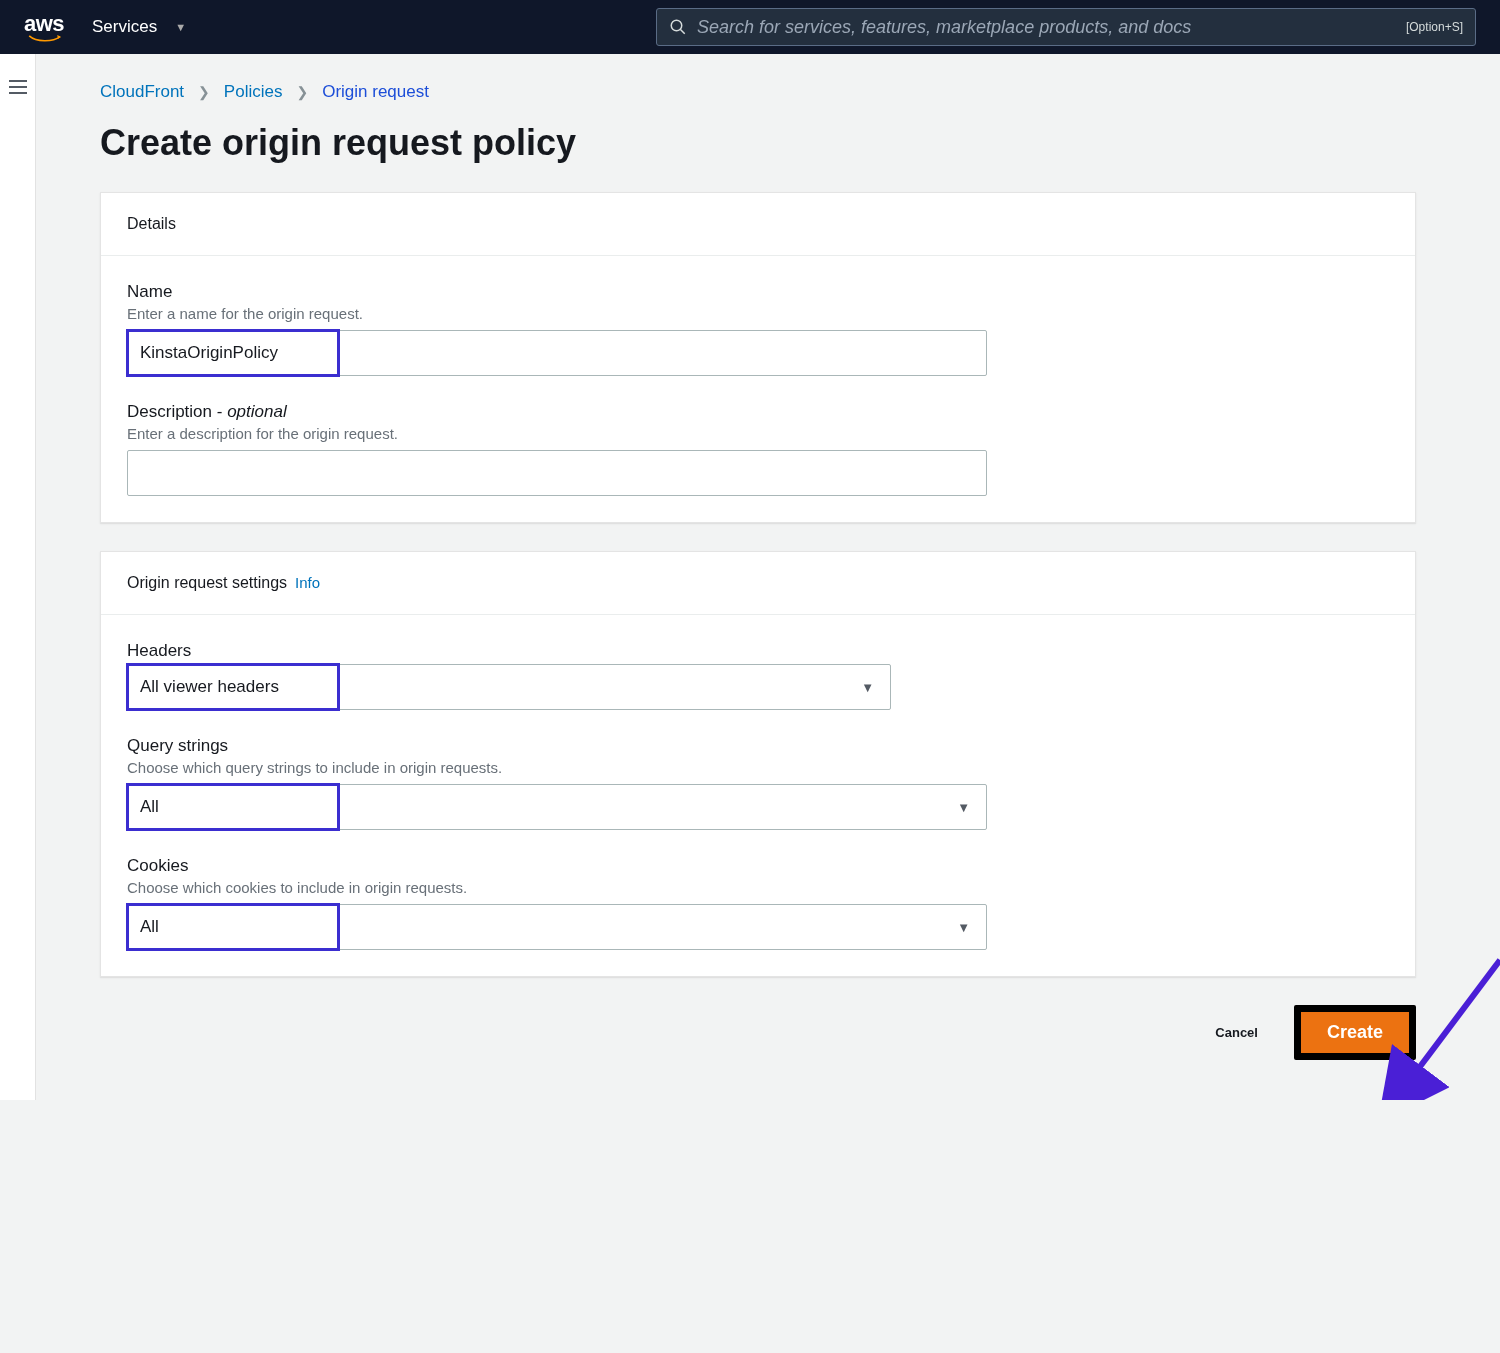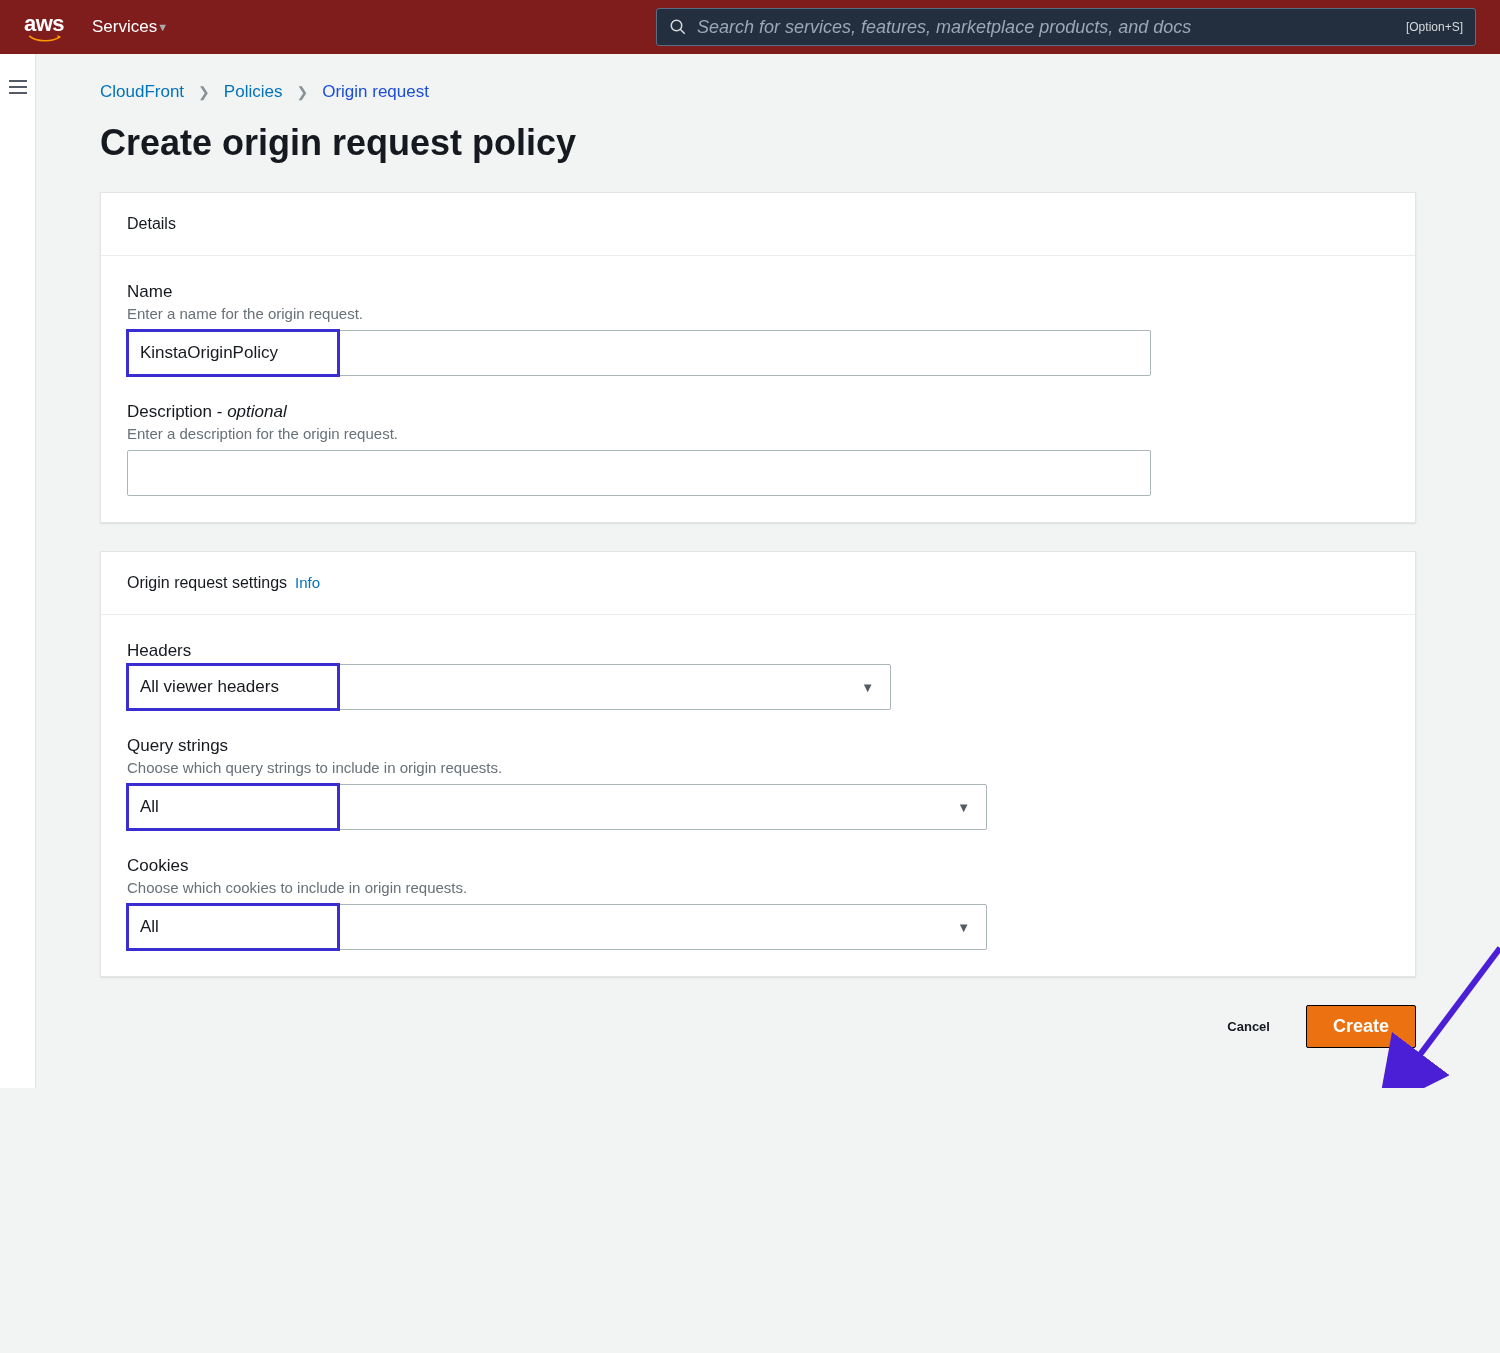--- a/index.html
+++ b/index.html
@@ -1,29 +1,29 @@
 <!DOCTYPE html>
 <html><head>
 <meta charset="utf-8">
 <style>
 * { box-sizing: border-box; margin: 0; padding: 0; }
 body { font-family: "Amazon Ember", "Helvetica Neue", Arial, sans-serif; background: #f2f3f3; color: #16191f; }
 
 .topnav {
-  background: #7f1d1d;
+  background: #0f172a;
   height: 54px;
   display: flex;
   align-items: center;
   padding: 0 24px;
   gap: 24px;
 }
 .aws-logo { display: flex; align-items: baseline; }
 .aws-logo-text { color: #fff; font-weight: 700; font-size: 22px; letter-spacing: -0.5px; }
 .aws-smile { height: 8px; display: block; margin-top: -2px; }
-.services-btn { color: #fff; font-size: 17px; display: flex; align-items: center; gap: 0; cursor: pointer; }
+.services-btn { color: #fff; font-size: 17px; display: flex; align-items: center; gap: 18px; cursor: pointer; }
 .services-btn .caret { font-size: 11px; color: #aaa; }
 .search-wrap { flex: 1; display: flex; justify-content: flex-end; }
 .search-box {
   width: 820px; height: 38px; background: #232f3e; border: 1px solid #5a6c86;
   border-radius: 3px; display: flex; align-items: center; padding: 0 12px; gap: 10px;
 }
 .search-box input {
   flex: 1; background: transparent; border: none; outline: none; color: #fff;
   font-size: 18px; font-style: italic;
 }
@@ -54,30 +54,30 @@
 .panel-header h2 { font-size: 16px; font-weight: 400; }
 .info-link { color: #0073bb; font-size: 15px; font-weight: 400; text-decoration: none; }
 .panel-body { padding: 26px; }
 
 .field { margin-bottom: 26px; }
 .field:last-child { margin-bottom: 0; }
 .field-label { font-size: 17px; color: #16191f; margin-bottom: 3px; }
 .field-label .optional { font-style: italic; }
 .field-help { font-size: 15px; color: #687078; margin-bottom: 8px; }
 .text-input, .select-input {
-  width: 1024px; max-width: 100%; height: 46px; border: 1px solid #aab7b8;
+  width: 860px; max-width: 100%; height: 46px; border: 1px solid #aab7b8;
   border-radius: 2px; padding: 0 12px; font-size: 17px; background: #fff; color: #16191f;
 }
 .select-input { display: flex; align-items: center; justify-content: space-between; cursor: pointer; }
 .select-caret { color: #545b64; font-size: 13px; margin-right: 4px; }
 
 .actions { display: flex; justify-content: flex-end; gap: 28px; align-items: center; margin-top: 10px; }
 .btn-cancel { background: none; border: none; font-size: 13px; font-weight: 700; color: #16191f; cursor: pointer; padding: 10px 8px; }
 .btn-primary {
-  background: #ec7211; border: 1px solid #000000; color: #fff; font-size: 18px; font-weight: 700;
+  background: #ec7211; border: 7px solid #000000; color: #fff; font-size: 18px; font-weight: 700;
   padding: 10px 26px; cursor: pointer; border-radius: 2px;
 }
 
 .arrow-annot { position: absolute; pointer-events: none; }
 
 .name-input-wrap, .select-wrap { position: relative; display: inline-block; }
 .hl { position: absolute; left: -1px; top: -1px; height: calc(100% + 2px); border: 3px solid #3b2ed0; pointer-events: none; }
 </style>
 </head>
 <body>

